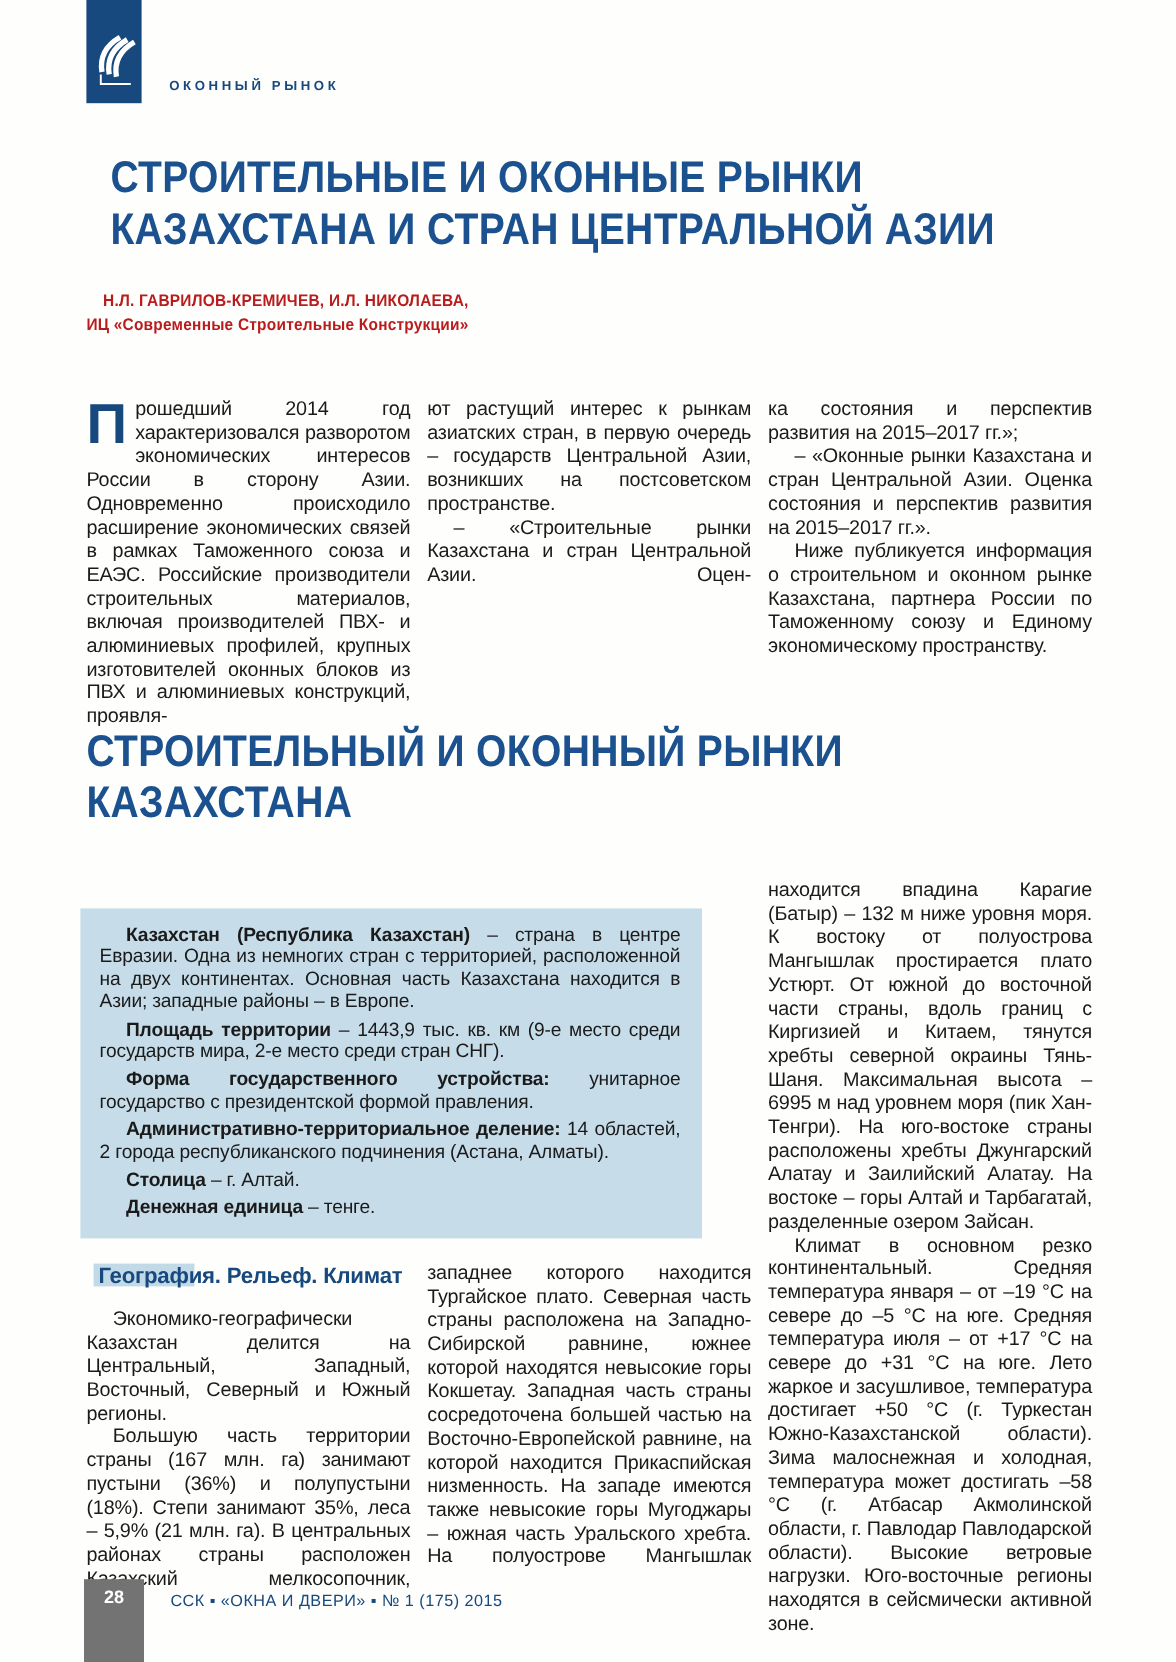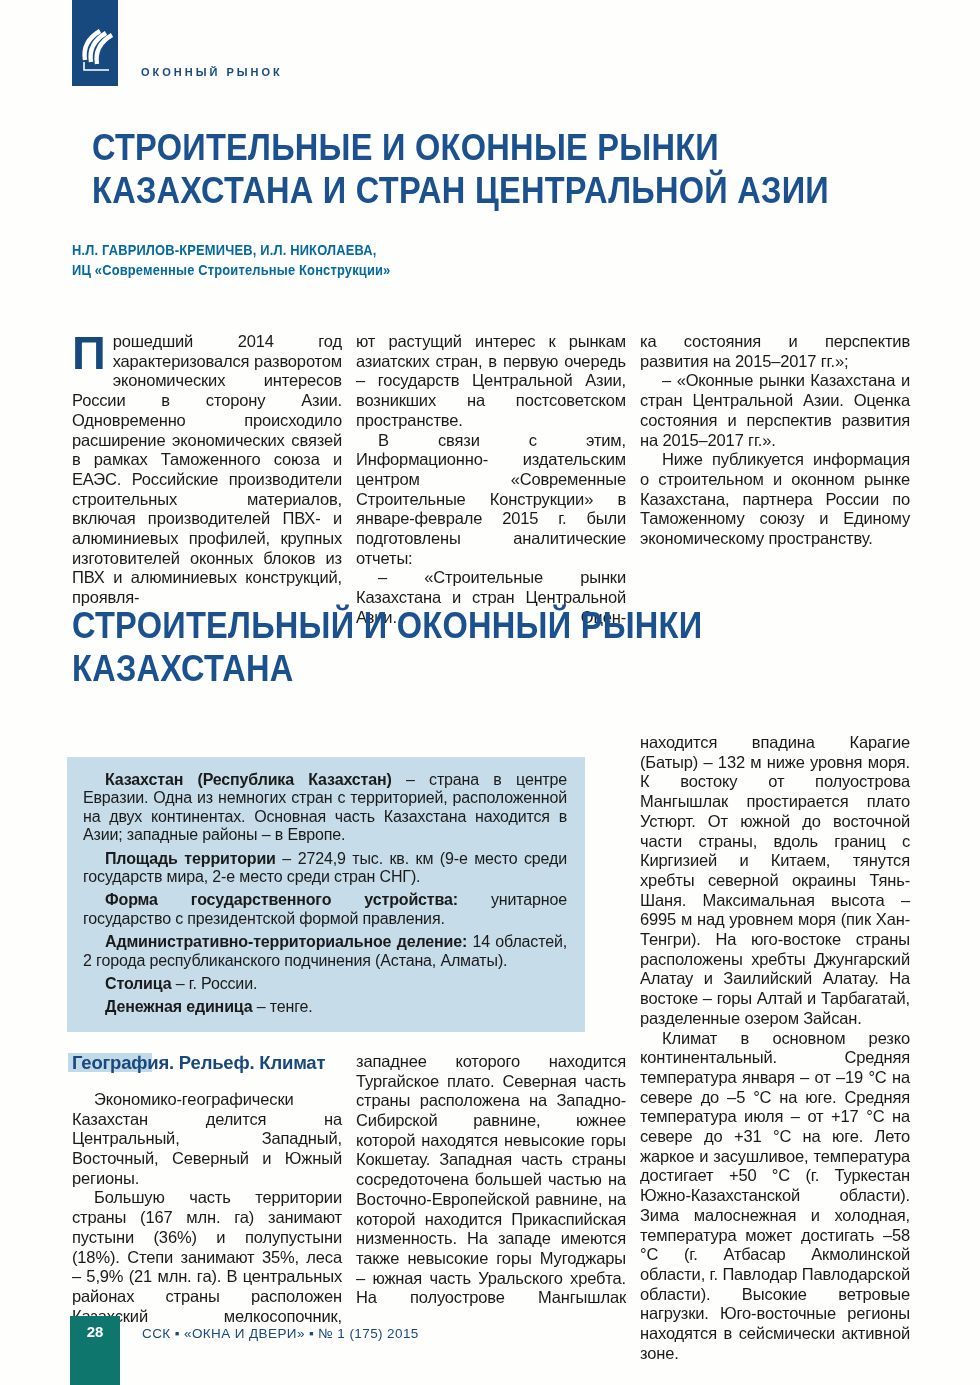--- a/index.html
+++ b/index.html
@@ -18,21 +18,21 @@
 
   
   .big-title { position:absolute; left:72px; color:#1B518E; font-weight:bold; }
   .big-title .tline {
     font-size:37px; line-height:43px; white-space:nowrap;
     transform:scaleX(0.88); transform-origin:0 0; letter-spacing:0.3px;
   }
   .title-1 { top:126px;margin-left:20px; }
   .title-2 { top:604px; }
 
-  .authors { position:absolute; left:72px; top:240px; color:#0369a1; font-weight:bold; }
+  .authors { position:absolute; left:72px; top:240px; color:#b91c1c; font-weight:bold;text-align:right; }
   .authors .aline {
     font-size:14px; line-height:20px; white-space:nowrap;
     transform:scaleX(0.92); transform-origin:0 0; letter-spacing:0.2px;
   }
 
   
   .cols { position:absolute; left:72px; display:flex; gap:14px; }
   .col { flex:0 0 270px; width:270px; }
   .intro { top:332px; width:838px; }
   .lower { top:733px; width:838px; }
@@ -55,32 +55,32 @@
     margin-left:-5px; width:518px; box-sizing:border-box; background:#C6DCE9;
     padding:14px 18px 10px 16px;
     margin-top:24px;
   }
   .infobox p.bp { font-size:16px; line-height:18.4px; margin-bottom:5px; text-indent:22px; }
   .infobox .lead { font-weight:bold; }
 
   .geo-row { margin-top:20px; display:flex; gap:14px; }
   .geo-heading {
     position:relative; font-size:18.5px; line-height:21px; font-weight:bold;
-    color:#17497E; margin:0 0 17px 0; letter-spacing:-0.2px;
+    color:#17497E; margin:0 0 17px 10px; letter-spacing:-0.2px;
   }
   .geo-heading::before {
     content:""; position:absolute; left:-4px; top:1px; width:84px; height:19px;
     background:#C2D9E7; z-index:0;
   }
   .geo-heading span { position:relative; z-index:1; }
 
   
   .page-num-box {
     position:absolute; left:70px; top:1316px; width:50px; height:69px;
-    background:#0f766e; color:#ffffff; text-align:center; box-sizing:border-box; padding-top:7px;
+    background:#737373; color:#ffffff; text-align:center; box-sizing:border-box; padding-top:7px;
     font-size:15px; font-weight:bold;
   }
   .footer-line {
     position:absolute; left:142px; top:1326px; font-size:13.5px; color:#17497E;
     letter-spacing:0.4px;
     text-align:right;
   }
 </style>
 </head>
 <body>
@@ -108,44 +108,43 @@
     <div class="aline">Н.Л. ГАВРИЛОВ-КРЕМИЧЕВ, И.Л. НИКОЛАЕВА,</div>
     <div class="aline">ИЦ «Современные Строительные Конструкции»</div>
   </div>
 
   <div class="cols intro">
     <div class="col">
       <p class="bp fill"><span class="dropcap">П</span><span>рошедший 2014 год характеризовался разворотом экономических интересов России в сторону Азии. Одновременно происходило расширение экономических связей в рамках Таможенного союза и ЕАЭС. Российские производители строительных материалов, включая производителей ПВХ- и алюминиевых профилей, крупных изготовителей оконных блоков из ПВХ и алюминиевых конструкций, проявля-</span></p>
     </div>
     <div class="col">
       <p class="bp">ют растущий интерес к рынкам азиатских стран, в первую очередь – государств Центральной Азии, возникших на постсоветском пространстве.</p>
-      <p class="bp ind">В связи с этим, Информационно- издательским центром «Современные Строительные Конструкции» в январе-феврале 2015 г. были подготовлены аналитические отчеты:</p>
       <p class="bp ind fill">– «Строительные рынки Казахстана и стран Центральной Азии. Оцен-</p>
     </div>
     <div class="col">
       <p class="bp">ка состояния и перспектив развития на 2015–2017 гг.»;</p>
       <p class="bp ind">– «Оконные рынки Казахстана и стран Центральной Азии. Оценка состояния и перспектив развития на 2015–2017 гг.».</p>
       <p class="bp ind">Ниже публикуется информация о строительном и оконном рынке Казахстана, партнера России по Таможенному союзу и Единому экономическому пространству.</p>
     </div>
   </div>
 
   <div class="big-title title-2">
     <div class="tline">СТРОИТЕЛЬНЫЙ И ОКОННЫЙ РЫНКИ</div>
     <div class="tline">КАЗАХСТАНА</div>
   </div>
 
   <div class="cols lower">
     <div class="lower-left">
 
       <div class="infobox">
         <p class="bp"><span class="lead">Казахстан (Республика Казахстан)</span><span> – страна в центре Евразии. Одна из немногих стран с территорией, расположенной на двух континентах. Основная часть Казахстана находится в Азии; западные районы – в Европе.</span></p>
-        <p class="bp"><span class="lead">Площадь территории</span><span> – 2724,9 тыс. кв. км (9-е место среди государств мира, 2-е место среди стран СНГ).</span></p>
+        <p class="bp"><span class="lead">Площадь территории</span><span> – 1443,9 тыс. кв. км (9-е место среди государств мира, 2-е место среди стран СНГ).</span></p>
         <p class="bp"><span class="lead">Форма государственного устройства:</span><span> унитарное государство с президентской формой правления.</span></p>
         <p class="bp"><span class="lead">Административно-территориальное деление:</span><span> 14 областей, 2 города республиканского подчинения (Астана, Алматы).</span></p>
-        <p class="bp"><span class="lead">Столица</span><span> – г. России.</span></p>
+        <p class="bp"><span class="lead">Столица</span><span> – г. Алтай.</span></p>
         <p class="bp"><span class="lead">Денежная единица</span><span> – тенге.</span></p>
       </div>
 
       <div class="geo-row">
         <div class="col">
           <h3 class="geo-heading"><span>География. Рельеф. Климат</span></h3>
           <p class="bp ind">Экономико-географически Казахстан делится на Центральный, Западный, Восточный, Северный и Южный регионы.</p>
           <p class="bp ind fill">Большую часть территории страны (167 млн. га) занимают пустыни (36%) и полупустыни (18%). Степи занимают 35%, леса – 5,9% (21 млн. га). В центральных районах страны расположен Казахский мелкосопочник,</p>
         </div>
         <div class="col">

